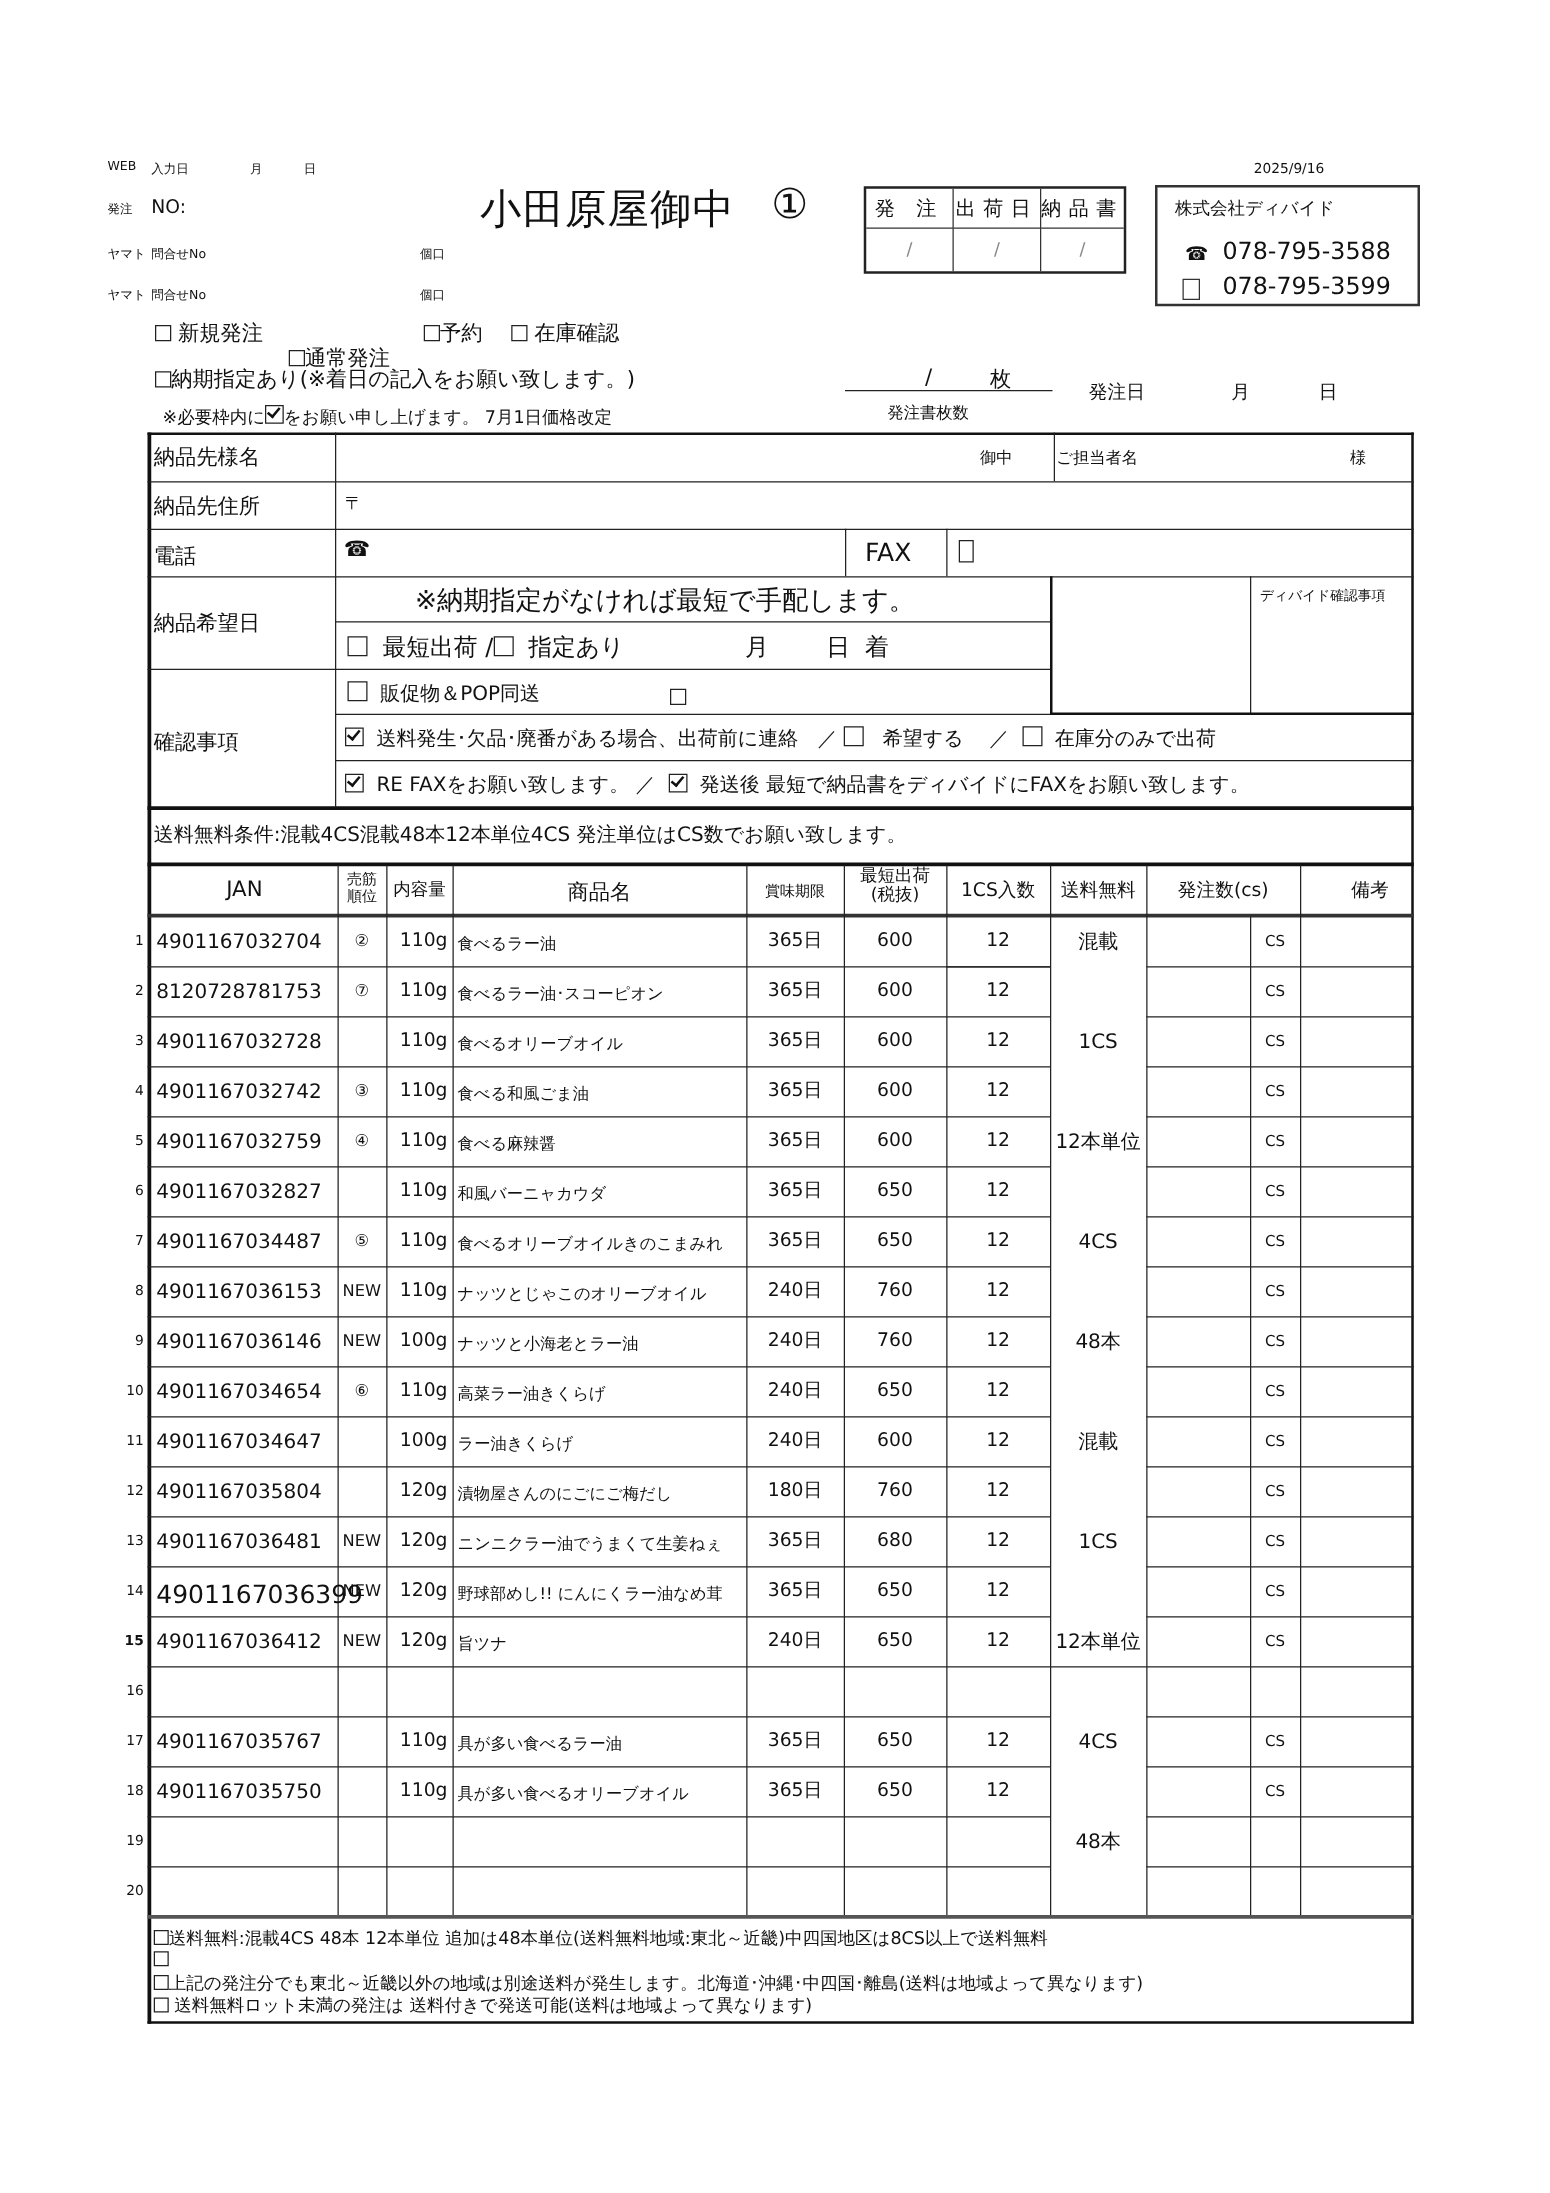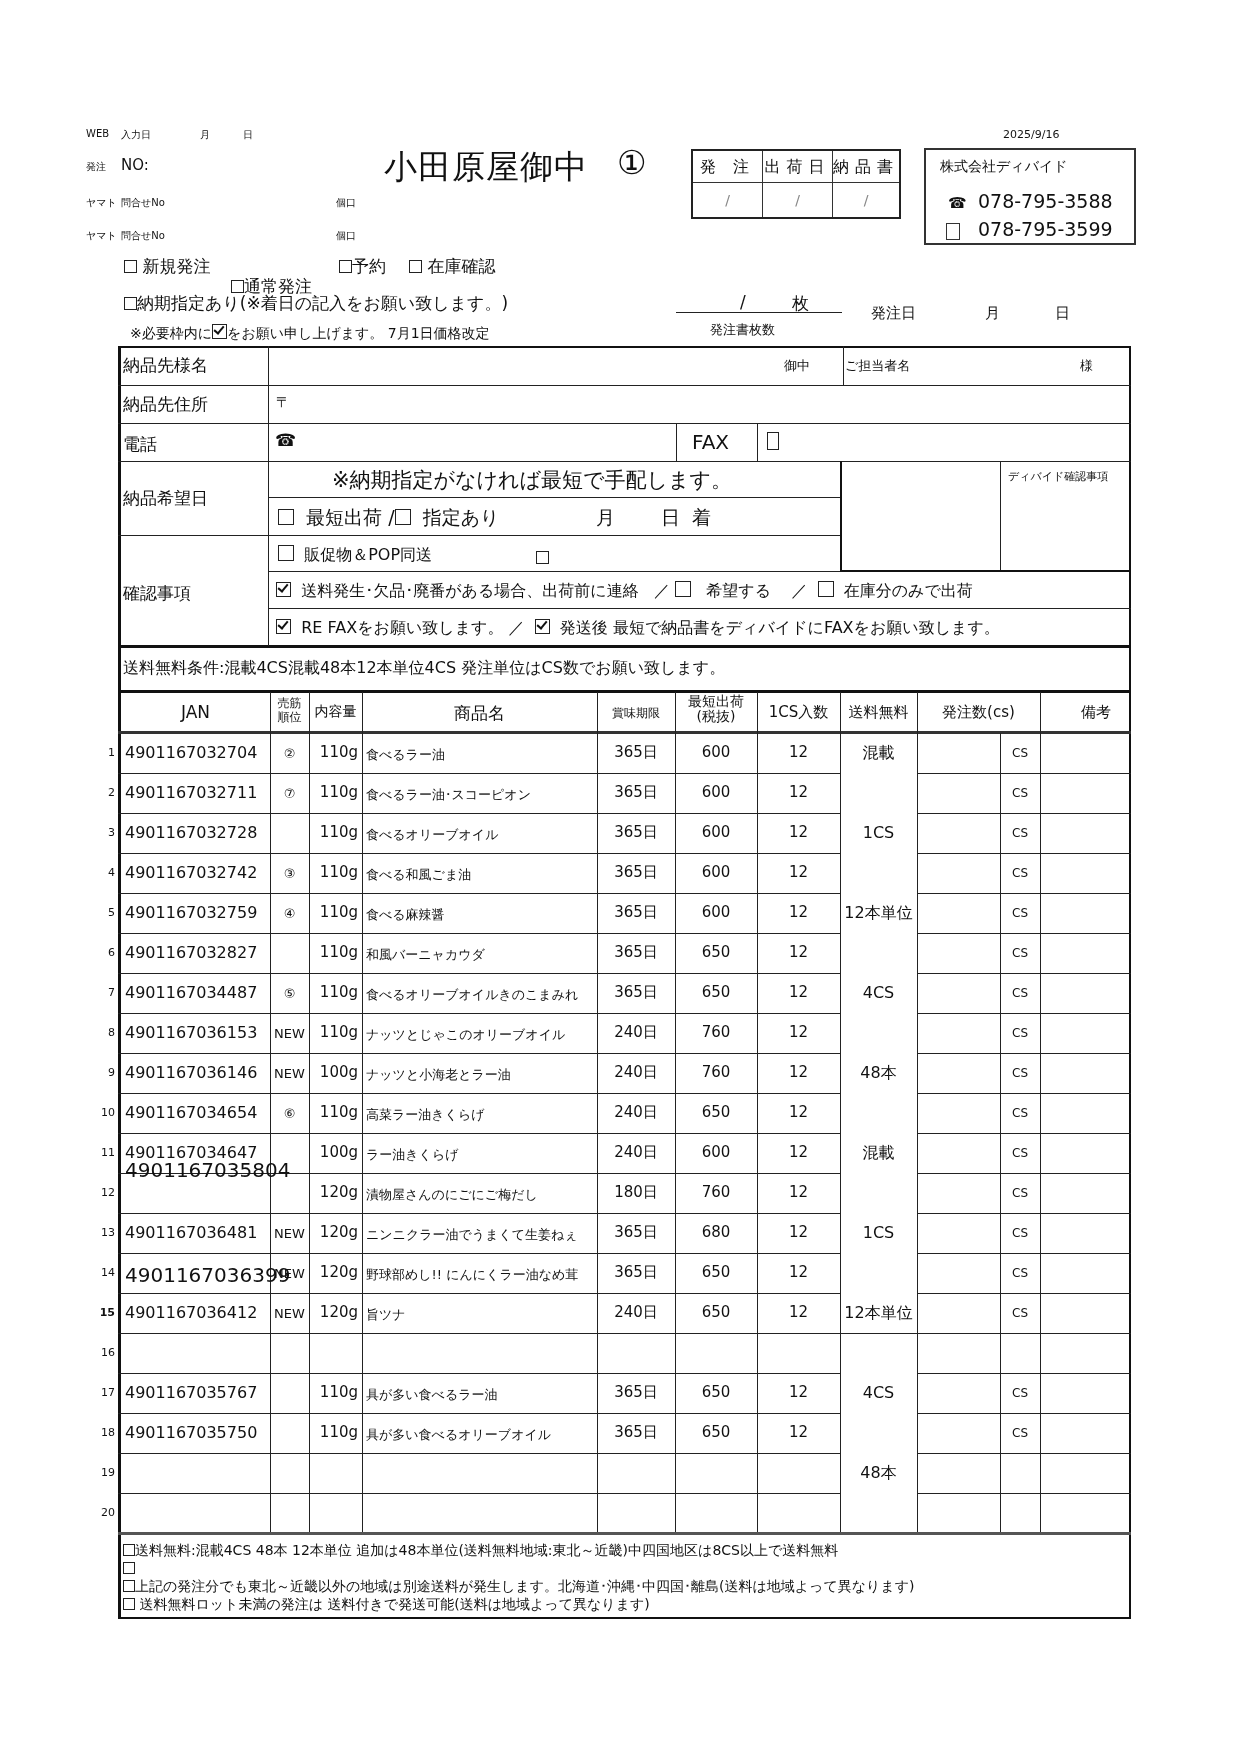--- a/index.html
+++ b/index.html
@@ -211,21 +211,21 @@
         <div class="cellt" style="left: 679px; width: 74px; top: 743px; font-size: 15px; text-align: center;">600</div>
         <div class="cellt" style="left: 761px; width: 75px; top: 743px; font-size: 15px; text-align: center;">12</div>
         <div class="cellt" style="left: 1004px; width: 32px; top: 746px; font-size: 12px; text-align: center;">CS</div>
         <div class="cellt" style="left: 918px; width: 81px; top: 734px; height: 38px;"></div>
         <div class="cellt" style="left: 1041px; width: 88px; top: 734px; height: 38px;"></div>
       </div>
       <div>
         <div class="rownum" style="left: 95px; top: 786px;">2</div>
         <div class="line hl" style="left: 118px; width: 722px; top: 773px;"></div>
         <div class="line hl" style="left: 917px; width: 214px; top: 773px;"></div>
-        <div class="cellt" style="left: 125px; width: 141px; top: 783px; font-size: 16px; text-align: left;">4901167032711</div>
+        <div class="cellt" style="left: 125px; width: 141px; top: 783px; font-size: 16px; text-align: left;">8120728781753</div>
         <div class="cellt" style="left: 274px; width: 31px; top: 786px; font-size: 13px; text-align: center;">⑦</div>
         <div class="cellt" style="left: 313px; width: 45px; top: 783px; font-size: 15px; text-align: right;">110g</div>
         <div class="cellt" style="left: 366px; width: 227px; top: 786px; font-size: 13px; text-align: left;">食べるラー油･スコーピオン</div>
         <div class="cellt" style="left: 601px; width: 70px; top: 783px; font-size: 15px; text-align: center;">365日</div>
         <div class="cellt" style="left: 679px; width: 74px; top: 783px; font-size: 15px; text-align: center;">600</div>
         <div class="cellt" style="left: 761px; width: 75px; top: 783px; font-size: 15px; text-align: center;">12</div>
         <div class="cellt" style="left: 1004px; width: 32px; top: 786px; font-size: 12px; text-align: center;">CS</div>
         <div class="cellt" style="left: 918px; width: 81px; top: 774px; height: 38px;"></div>
         <div class="cellt" style="left: 1041px; width: 88px; top: 774px; height: 38px;"></div>
       </div>
@@ -361,21 +361,21 @@
         <div class="cellt" style="left: 679px; width: 74px; top: 1143px; font-size: 15px; text-align: center;">600</div>
         <div class="cellt" style="left: 761px; width: 75px; top: 1143px; font-size: 15px; text-align: center;">12</div>
         <div class="cellt" style="left: 1004px; width: 32px; top: 1146px; font-size: 12px; text-align: center;">CS</div>
         <div class="cellt" style="left: 918px; width: 81px; top: 1134px; height: 38px;"></div>
         <div class="cellt" style="left: 1041px; width: 88px; top: 1134px; height: 38px;"></div>
       </div>
       <div>
         <div class="rownum" style="left: 95px; top: 1186px;">12</div>
         <div class="line hl" style="left: 118px; width: 722px; top: 1173px;"></div>
         <div class="line hl" style="left: 917px; width: 214px; top: 1173px;"></div>
-        <div class="cellt" style="left: 125px; width: 141px; top: 1158px; font-size: 20px; text-align: left;">4901167035804</div>
+        <div class="cellt" style="left: 125px; width: 141px; top: 1183px; font-size: 16px; text-align: left;">4901167035804</div>
         <div class="cellt" style="left: 274px; width: 31px; top: 1186px; font-size: 13px; text-align: center;"></div>
         <div class="cellt" style="left: 313px; width: 45px; top: 1183px; font-size: 15px; text-align: right;">120g</div>
         <div class="cellt" style="left: 366px; width: 227px; top: 1186px; font-size: 13px; text-align: left;">漬物屋さんのにごにご梅だし</div>
         <div class="cellt" style="left: 601px; width: 70px; top: 1183px; font-size: 15px; text-align: center;">180日</div>
         <div class="cellt" style="left: 679px; width: 74px; top: 1183px; font-size: 15px; text-align: center;">760</div>
         <div class="cellt" style="left: 761px; width: 75px; top: 1183px; font-size: 15px; text-align: center;">12</div>
         <div class="cellt" style="left: 1004px; width: 32px; top: 1186px; font-size: 12px; text-align: center;">CS</div>
         <div class="cellt" style="left: 918px; width: 81px; top: 1174px; height: 38px;"></div>
         <div class="cellt" style="left: 1041px; width: 88px; top: 1174px; height: 38px;"></div>
       </div>

